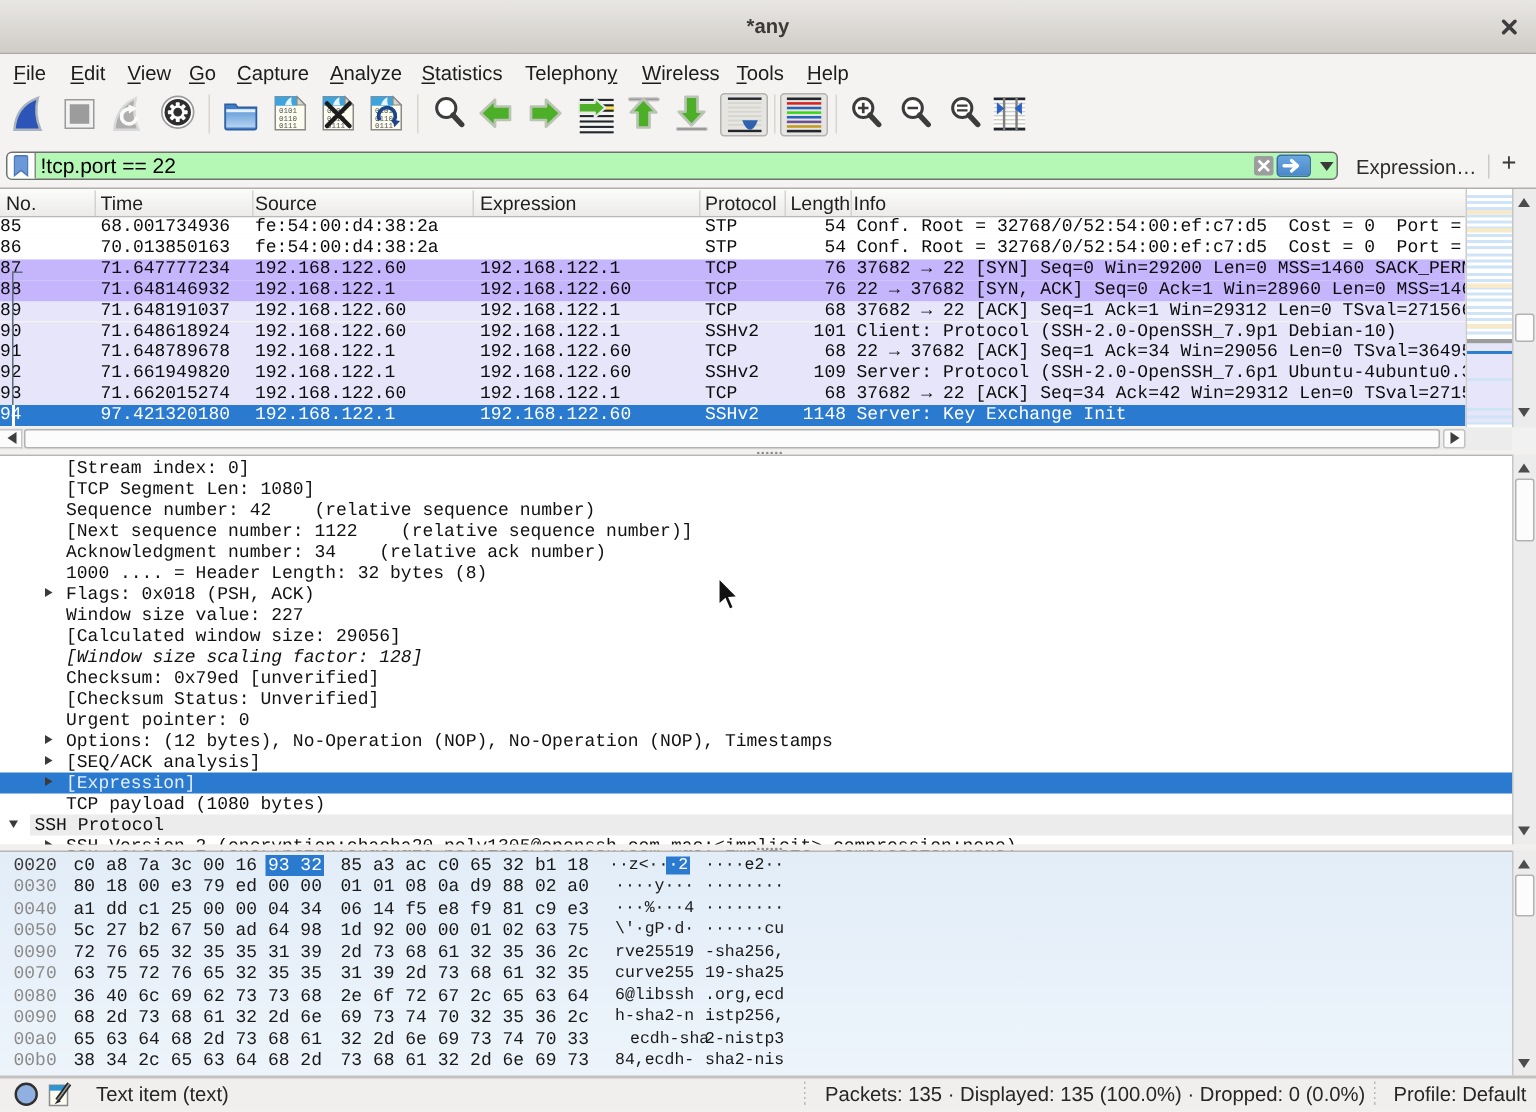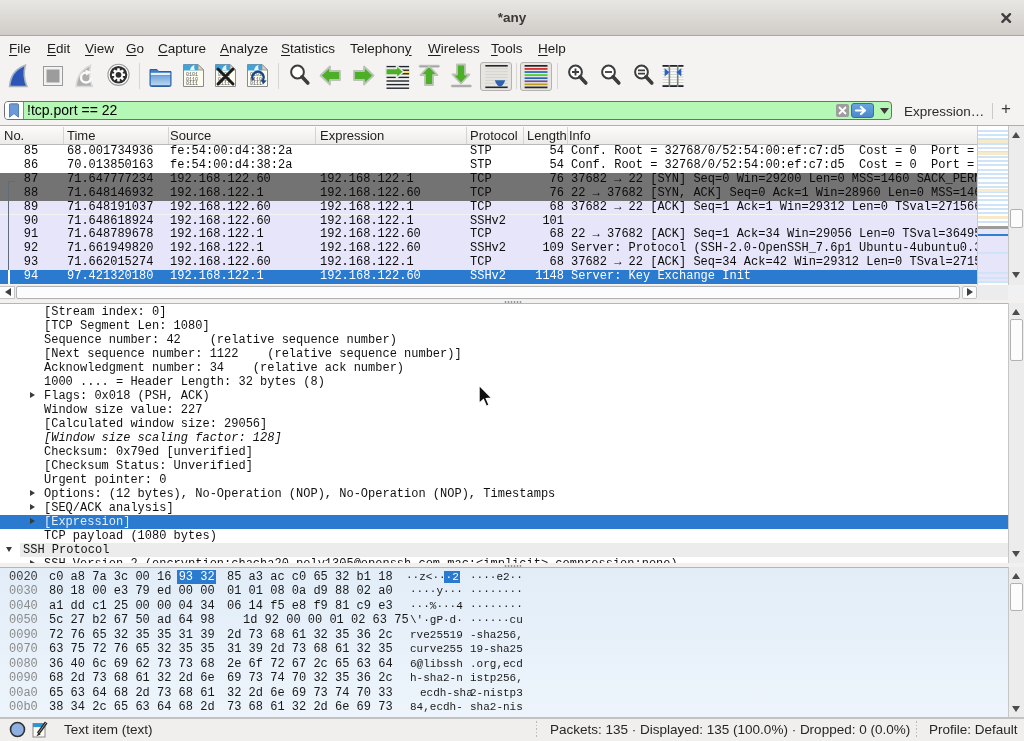--- a/index.html
+++ b/index.html
@@ -35,29 +35,29 @@
 
 #plheader{left:0;top:126px;width:977px;height:19px;
   background:linear-gradient(180deg,#fcfcfb,#ecebe9);
   border-bottom:1px solid #bab9b7;box-sizing:border-box;}
 .hsep{top:127px;width:1px;height:17px;background:#d4d3d1;}
 .hlabel{top:128px;font-size:13px;color:#1e1e1e;white-space:pre;}
 
 .prow{left:0;width:977px;height:13.9px;font-size:12px;line-height:13.9px;
   white-space:pre;overflow:hidden;color:#0c0c0c;}
 .prow .c{position:absolute;top:0;}
-.cno{left:0;width:62px;text-align:center;}
+.cno{left:0;width:62px;text-align:left;}
 .ctime{left:67px;}
 .csrc{left:170px;}
 .cdst{left:320px;}
 .cpro{left:470px;}
 .clen{left:500px;width:64px;text-align:right;}
 .cinfo{left:571px;}
 .rowwhite{background:#ffffff;}
-.rowgray{background:#737373;}
+.rowgray{background:#c4b5fd;}
 .rowlav{background:#e6e5fa;}
 .rowsel{background:#2a7ad0;color:#ffffff;}
 
 #minimap{left:977px;top:126px;width:31px;height:159px;background:#ffffff;border-left:1px solid #cccccc;box-sizing:border-box;}
 .mm{left:978px;}
 .sb{background:#ececec;}
 .thumb{background:#fcfcfc;border:1px solid #b2b2b2;box-sizing:border-box;border-radius:2px;}
 .tri{width:0;height:0;}
 
 #details{left:0;top:303px;width:1008px;height:260px;background:#ffffff;
@@ -296,21 +296,21 @@
 <span class="abs hlabel" style="left:320px">Expression</span>
 <span class="abs hlabel" style="left:470px">Protocol</span>
 <span class="abs hlabel" style="left:527px">Length</span>
 <span class="abs hlabel" style="left:569px">Info</span>
 
 <div class="abs prow mono rowwhite" style="top:145.0px"><span class="c cno">85</span><span class="c ctime">68.001734936</span><span class="c csrc">fe:54:00:d4:38:2a</span><span class="c cdst"></span><span class="c cpro">STP</span><span class="c clen">54</span><span class="c cinfo">Conf. Root = 32768/0/52:54:00:ef:c7:d5  Cost = 0  Port = 0x8001</span></div>
 <div class="abs prow mono rowwhite" style="top:158.9px"><span class="c cno">86</span><span class="c ctime">70.013850163</span><span class="c csrc">fe:54:00:d4:38:2a</span><span class="c cdst"></span><span class="c cpro">STP</span><span class="c clen">54</span><span class="c cinfo">Conf. Root = 32768/0/52:54:00:ef:c7:d5  Cost = 0  Port = 0x8001</span></div>
 <div class="abs prow mono rowgray" style="top:172.8px"><span class="c cno">87</span><span class="c ctime">71.647777234</span><span class="c csrc">192.168.122.60</span><span class="c cdst">192.168.122.1</span><span class="c cpro">TCP</span><span class="c clen">76</span><span class="c cinfo">37682 → 22 [SYN] Seq=0 Win=29200 Len=0 MSS=1460 SACK_PERM=1 TSval=271</span></div>
 <div class="abs prow mono rowgray" style="top:186.7px"><span class="c cno">88</span><span class="c ctime">71.648146932</span><span class="c csrc">192.168.122.1</span><span class="c cdst">192.168.122.60</span><span class="c cpro">TCP</span><span class="c clen">76</span><span class="c cinfo">22 → 37682 [SYN, ACK] Seq=0 Ack=1 Win=28960 Len=0 MSS=1460 SACK_PERM</span></div>
 <div class="abs prow mono rowlav" style="top:200.6px"><span class="c cno">89</span><span class="c ctime">71.648191037</span><span class="c csrc">192.168.122.60</span><span class="c cdst">192.168.122.1</span><span class="c cpro">TCP</span><span class="c clen">68</span><span class="c cinfo">37682 → 22 [ACK] Seq=1 Ack=1 Win=29312 Len=0 TSval=2715667347 TSecr=</span></div>
-<div class="abs prow mono rowlav" style="top:214.5px"><span class="c cno">90</span><span class="c ctime">71.648618924</span><span class="c csrc">192.168.122.60</span><span class="c cdst">192.168.122.1</span><span class="c cpro">SSHv2</span><span class="c clen">101</span></div>
+<div class="abs prow mono rowlav" style="top:214.5px"><span class="c cno">90</span><span class="c ctime">71.648618924</span><span class="c csrc">192.168.122.60</span><span class="c cdst">192.168.122.1</span><span class="c cpro">SSHv2</span><span class="c clen">101</span><span class="c cinfo">Client: Protocol (SSH-2.0-OpenSSH_7.9p1 Debian-10)</span></div>
 <div class="abs prow mono rowlav" style="top:228.4px"><span class="c cno">91</span><span class="c ctime">71.648789678</span><span class="c csrc">192.168.122.1</span><span class="c cdst">192.168.122.60</span><span class="c cpro">TCP</span><span class="c clen">68</span><span class="c cinfo">22 → 37682 [ACK] Seq=1 Ack=34 Win=29056 Len=0 TSval=36495738 TSecr=2</span></div>
 <div class="abs prow mono rowlav" style="top:242.3px"><span class="c cno">92</span><span class="c ctime">71.661949820</span><span class="c csrc">192.168.122.1</span><span class="c cdst">192.168.122.60</span><span class="c cpro">SSHv2</span><span class="c clen">109</span><span class="c cinfo">Server: Protocol (SSH-2.0-OpenSSH_7.6p1 Ubuntu-4ubuntu0.3)</span></div>
 <div class="abs prow mono rowlav" style="top:256.2px"><span class="c cno">93</span><span class="c ctime">71.662015274</span><span class="c csrc">192.168.122.60</span><span class="c cdst">192.168.122.1</span><span class="c cpro">TCP</span><span class="c clen">68</span><span class="c cinfo">37682 → 22 [ACK] Seq=34 Ack=42 Win=29312 Len=0 TSval=2715667361 TSe</span></div>
 <div class="abs prow mono rowsel" style="top:270.1px"><span class="c cno">94</span><span class="c ctime">97.421320180</span><span class="c csrc">192.168.122.1</span><span class="c cdst">192.168.122.60</span><span class="c cpro">SSHv2</span><span class="c clen">1148</span><span class="c cinfo">Server: Key Exchange Init</span></div>
 <div class="abs" style="left:8px;top:181px;width:1px;height:89.3px;background:#5f6d7a;"></div>
 <div class="abs" style="left:8px;top:181px;width:7px;height:1px;background:#5f6d7a;"></div>
 <div class="abs" style="left:8px;top:270.3px;width:1.5px;height:13.6px;background:#ffffff;"></div>
 
 <div class="abs" id="minimap"></div>
 <div class="abs mm" style="top:129.6px;width:30px;height:2.1px;background:#cfe4f6;"></div>
@@ -425,21 +425,21 @@
 <span class="abs hrow" style="left:227px;top:584.05px">01 01 08 0a d9 88 02 a0</span>
 <span class="abs hrow hasc" style="left:410px;top:584.05px">····y···</span>
 <span class="abs hrow hasc" style="left:470px;top:584.05px">········</span>
 <span class="abs hrow hoff" style="left:9px;top:598.6px">0040</span>
 <span class="abs hrow" style="left:49px;top:598.6px">a1 dd c1 25 00 00 04 34</span>
 <span class="abs hrow" style="left:227px;top:598.6px">06 14 f5 e8 f9 81 c9 e3</span>
 <span class="abs hrow hasc" style="left:410px;top:598.6px">···%···4</span>
 <span class="abs hrow hasc" style="left:470px;top:598.6px">········</span>
 <span class="abs hrow hoff" style="left:9px;top:613.15px">0050</span>
 <span class="abs hrow" style="left:49px;top:613.15px">5c 27 b2 67 50 ad 64 98</span>
-<span class="abs hrow" style="left:243px;top:613.15px">1d 92 00 00 01 02 63 75</span>
+<span class="abs hrow" style="left:227px;top:613.15px">1d 92 00 00 01 02 63 75</span>
 <span class="abs hrow hasc" style="left:410px;top:613.15px">\'·gP·d·</span>
 <span class="abs hrow hasc" style="left:470px;top:613.15px">······cu</span>
 <span class="abs hrow hoff" style="left:9px;top:627.7px">0090</span>
 <span class="abs hrow" style="left:49px;top:627.7px">72 76 65 32 35 35 31 39</span>
 <span class="abs hrow" style="left:227px;top:627.7px">2d 73 68 61 32 35 36 2c</span>
 <span class="abs hrow hasc" style="left:410px;top:627.7px">rve25519</span>
 <span class="abs hrow hasc" style="left:470px;top:627.7px">-sha256,</span>
 <span class="abs hrow hoff" style="left:9px;top:642.25px">0070</span>
 <span class="abs hrow" style="left:49px;top:642.25px">63 75 72 76 65 32 35 35</span>
 <span class="abs hrow" style="left:227px;top:642.25px">31 39 2d 73 68 61 32 35</span>

